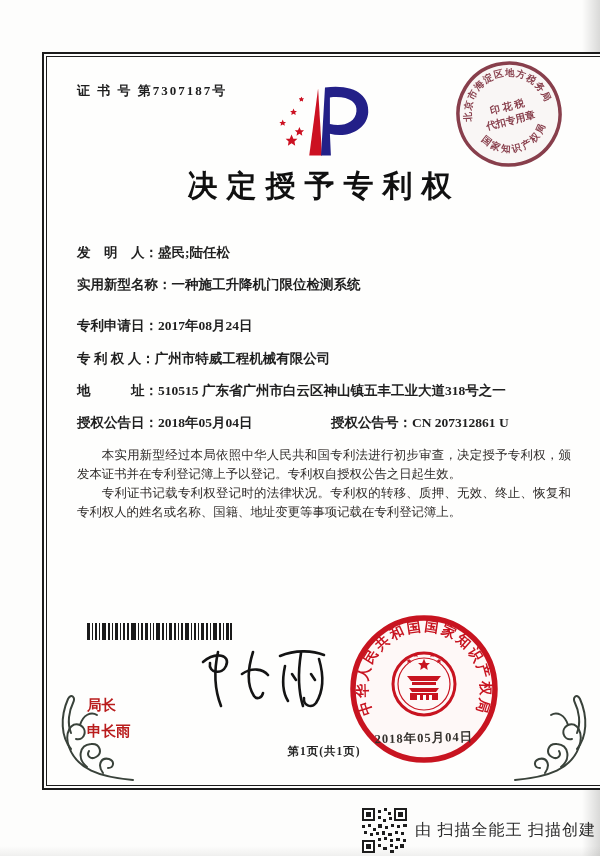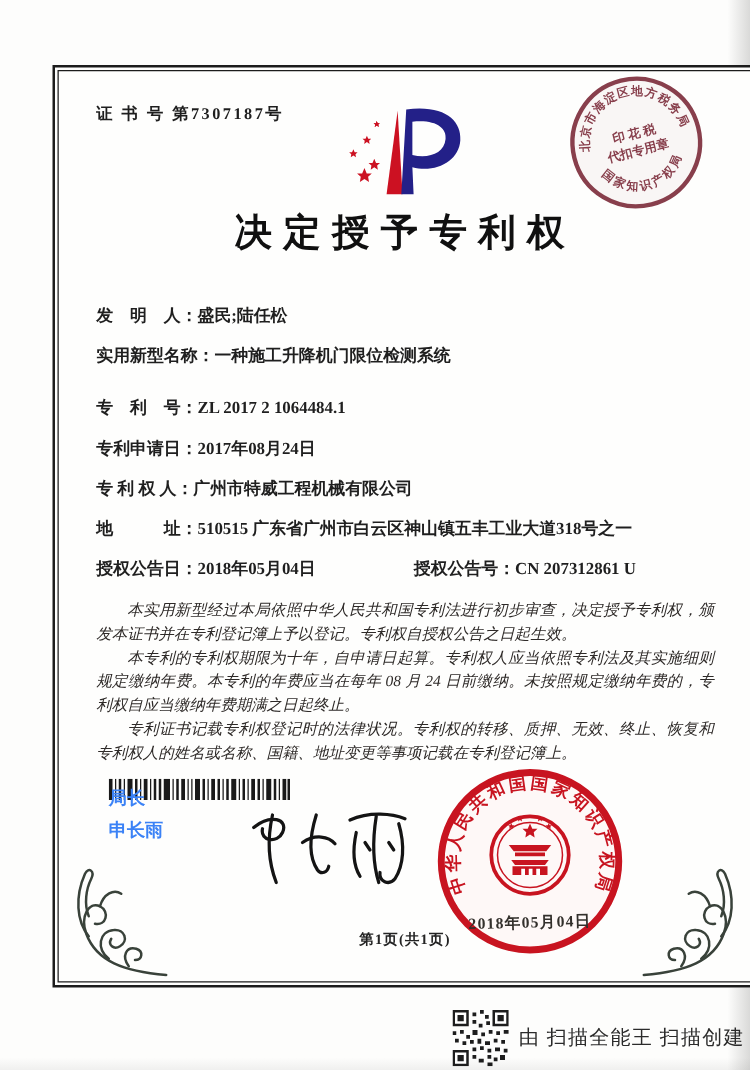--- a/index.html
+++ b/index.html
@@ -30,29 +30,29 @@
   .title { position:absolute; left:0; right:0; top:112px; text-align:center;
     font-size:30px; font-weight:bold; letter-spacing:9px; color:#101010; }
 
   .main { position:absolute; left:33px; right:33px; top:190px; }
   .field { font-size:13.5px; line-height:1.35; margin-bottom:14px; color:#1f1f1f; font-weight:bold; }
   .field.first { margin-bottom:23px; }
   .flabel { display:inline; }
   .fvalue { display:inline; font-weight:600; }
   .grant-row { display:flex; }
   .grant-left { width:254px; }
-  .paras { margin-top:6px; font-style:italic; font-size:12.4px; line-height:19px;
+  .paras { margin-top:6px; font-size:12.4px; line-height:19px;
     text-align:justify; color:#2e2a28; }
   .paras p { text-indent:2em; margin:0; }
 
   
   .barcode { position:absolute; left:43px; top:569px; width:146px; height:17px; }
-  .director { position:absolute; left:43px; top:572px;
+  .director { position:absolute; left:43px; top:638px;
     font-family:"Liberation Sans","DejaVu Sans",sans-serif;
-    font-weight:bold; font-size:14.5px; line-height:26px; color:#3b82f6; }
+    font-weight:bold; font-size:14.5px; line-height:26px; color:#b91c1c; }
   .signature { position:absolute; left:146px; top:586px; width:150px; height:78px; }
 
   .seal-wrap { position:absolute; left:303px; top:558px; width:154px; height:154px; }
   .seal-date { position:absolute; left:303px; top:676px; width:154px; text-align:center;
     font-size:12.5px; font-weight:bold; color:#33302c; letter-spacing:1px;
     transform:rotate(-1.5deg); }
   .page-no { position:absolute; left:0; right:0; top:690px; text-align:center;
     font-size:11.5px; font-weight:bold; letter-spacing:1px; color:#242424; }
 
   .ornament { position:absolute; bottom:3px; width:88px; height:98px; }
@@ -96,43 +96,39 @@
   <div class="title">决定授予专利权</div>
 
   <div class="main">
     <div class="field">
       <span class="flabel">发　明　人：</span><span class="fvalue">盛民;陆任松</span>
     </div>
     <div class="field first">
       <span class="flabel">实用新型名称：</span><span class="fvalue">一种施工升降机门限位检测系统</span>
     </div>
     <div class="field">
-      <span class="flabel">专　利　号：</span><span class="fvalue">ZL 2017 2 1064484.1</span>
-    </div>
-    <div class="field">
       <span class="flabel">专利申请日：</span><span class="fvalue">2017年08月24日</span>
     </div>
     <div class="field">
       <span class="flabel">专 利 权 人：</span><span class="fvalue">广州市特威工程机械有限公司</span>
     </div>
     <div class="field">
       <span class="flabel">地　　　址：</span><span class="fvalue">510515 广东省广州市白云区神山镇五丰工业大道318号之一</span>
     </div>
     <div class="field grant-row">
       <div class="grant-left">
         <span class="flabel">授权公告日：</span><span class="fvalue">2018年05月04日</span>
       </div>
       <div>
         <span class="flabel">授权公告号：</span><span class="fvalue">CN 207312861 U</span>
       </div>
     </div>
 
     <div class="paras">
       <p>本实用新型经过本局依照中华人民共和国专利法进行初步审查，决定授予专利权，颁发本证书并在专利登记簿上予以登记。专利权自授权公告之日起生效。</p>
-      <p>本专利的专利权期限为十年，自申请日起算。专利权人应当依照专利法及其实施细则规定缴纳年费。本专利的年费应当在每年 08 月 24 日前缴纳。未按照规定缴纳年费的，专利权自应当缴纳年费期满之日起终止。</p>
       <p>专利证书记载专利权登记时的法律状况。专利权的转移、质押、无效、终止、恢复和专利权人的姓名或名称、国籍、地址变更等事项记载在专利登记簿上。</p>
     </div>
   </div>
 
   <svg class="barcode" viewBox="0 0 146 17" preserveAspectRatio="none" aria-hidden="true">
     <g fill="#1a1a1a">
       <rect x="0" width="3" height="17"></rect>
         <rect x="5" width="1" height="17"></rect>
         <rect x="8" width="2" height="17"></rect>
       <rect x="12" width="1" height="17"></rect>

